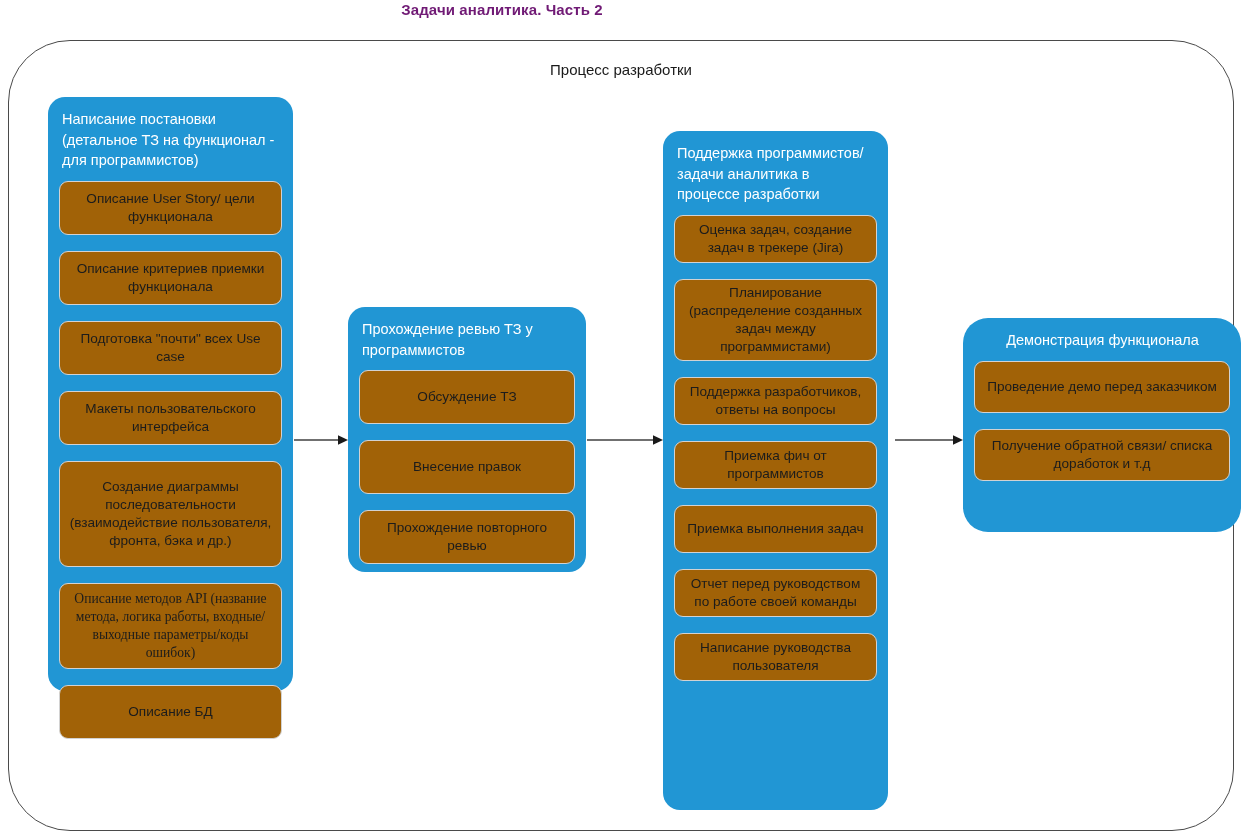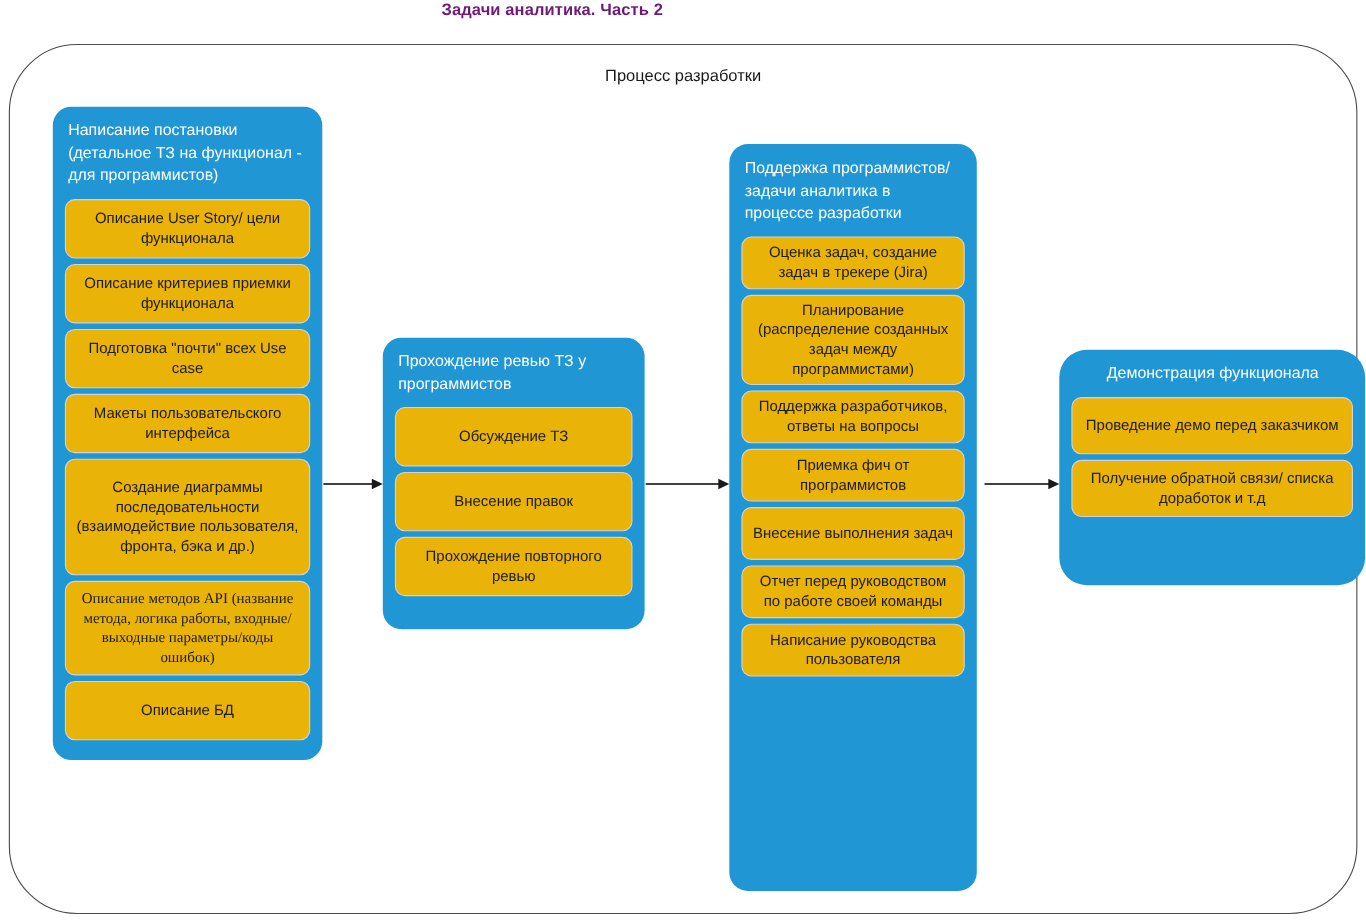--- a/index.html
+++ b/index.html
@@ -65,33 +65,33 @@
   .stage-title {
     color: #ffffff;
     font-size: 14.5px;
     line-height: 1.42;
     padding: 12px 2px 10px 3px;
   }
   .stage-title.centered { text-align: center; }
 
   
   .card {
-    background: #eab308;
+    background: #a16207;
     border: 1px solid #d2d2d2;
     border-radius: 9px;
     color: #1c1c1c;
     font-size: 13.6px;
     line-height: 1.32;
     text-align: center;
     display: flex;
     align-items: center;
     justify-content: center;
     box-sizing: border-box;
     padding: 7px 7px;
-    margin-bottom: 5px;
+    margin-bottom: 16px;
   }
 
   
   #stage-1 { left: 48px;  top: 97px;  width: 245px; height: 594px; }
   #stage-2 { left: 348px; top: 307px; width: 238px; height: 265px; }
   #stage-3 { left: 663px; top: 131px; width: 225px; height: 679px; }
   #stage-4 { left: 963px; top: 318px; width: 278px; height: 214px; border-radius: 25px; }
 
   #stage-1 .card { height: 54px; }
   #stage-1 .card.tall-5 { height: 106px; }
@@ -168,21 +168,21 @@
       <div class="card tall-4">
         <span>Планирование (распределение созданных задач между программистами)</span>
       </div>
       <div class="card">
         <span>Поддержка разработчиков, ответы на вопросы</span>
       </div>
       <div class="card">
         <span>Приемка фич от программистов</span>
       </div>
       <div class="card">
-        <span>Внесение выполнения задач</span>
+        <span>Приемка выполнения задач</span>
       </div>
       <div class="card">
         <span>Отчет перед руководством по работе своей команды</span>
       </div>
       <div class="card">
         <span>Написание руководства пользователя</span>
       </div>
     </div>
     <div class="stage" id="stage-4">
       <div class="stage-title centered">Демонстрация функционала</div>

